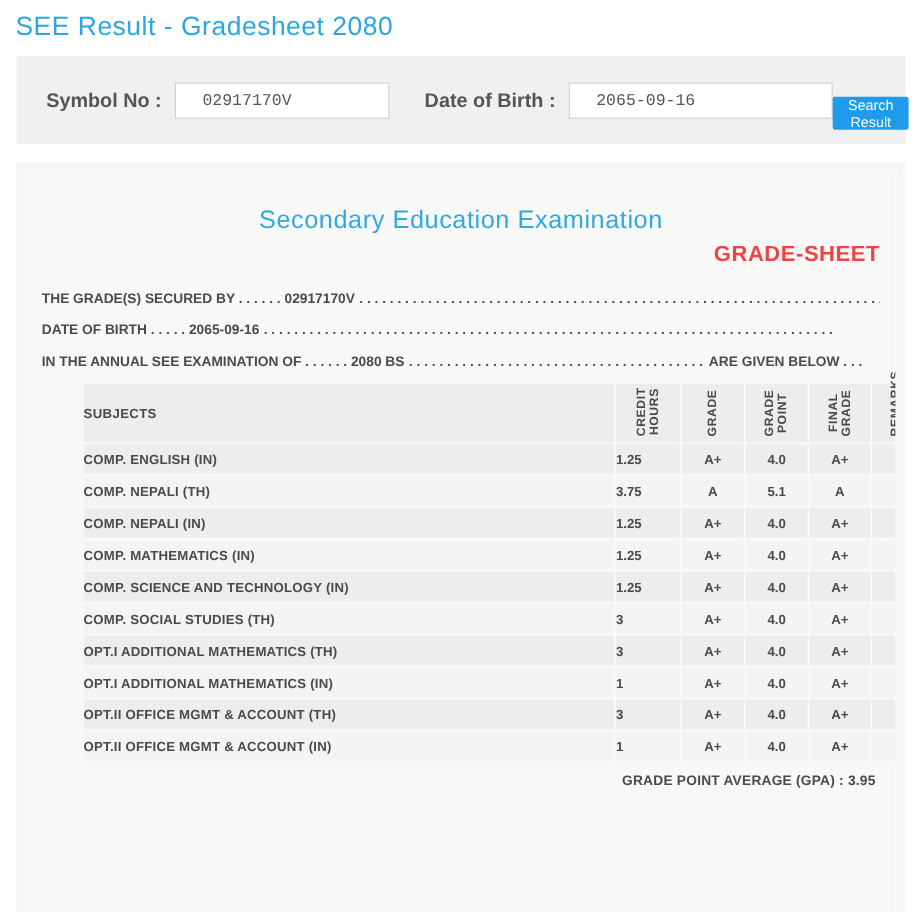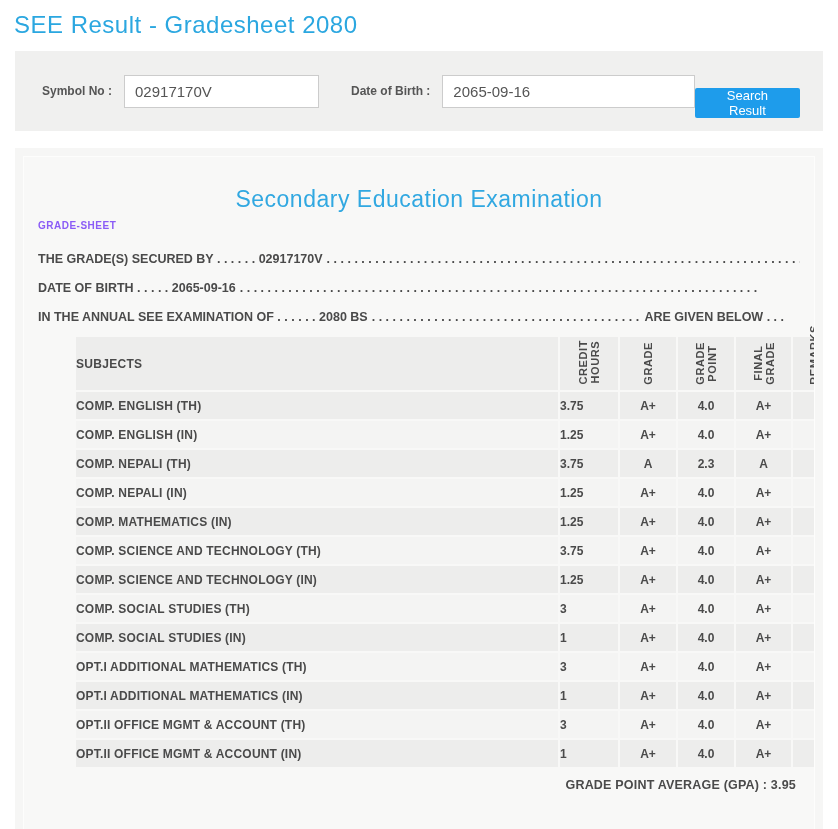--- a/index.html
+++ b/index.html
@@ -20,36 +20,36 @@
   }
   
   .search-bar {
     margin: 0 15px;
     background: #f0f0ef;
     padding: 13px 12px;
     display: flex;
     align-items: center;
   }
   .search-bar label {
-    font-size: 12px;
+    font-size: 18px;
     font-weight: bold;
     color: #555555;
     white-space: nowrap;
   }
   .lbl-symbol { margin-left: 15px; }
   .lbl-dob { margin-left: 32px; }
   .search-bar input {
     height: 33px;
     margin-left: 12px;
     border: 1px solid #cccccc;
     background: #ffffff;
     color: #555555;
     font-size: 15px;
-    font-family: Liberation Sans, sans-serif;
-    padding: 0 10px;
+    font-family: Liberation Mono, monospace;
+    padding: 0 24px;
     outline: none;
   }
   .input-symbol { width: 195px; }
   .input-dob { width: 266px; }
   .search-btn {
     margin-left: auto;
     margin-right: 11px;
     height: 30px;
     padding: 0 14px;
     background: #1e9ceb;
@@ -77,24 +77,24 @@
   }
   .sheet-title {
     margin-top: 29px;
     text-align: center;
     font-size: 23px;
     color: #31a8e1;
     letter-spacing: 0.5px;
   }
   .sheet-subtitle {
     margin-top: 7px;
-    text-align: left;
-    font-size: 10px;
-    font-weight: bold;
-    color: #8b5cf6;
+    text-align: right;
+    font-size: 20px;
+    font-weight: bold;
+    color: #ef4444;
     letter-spacing: 0.5px;
   }
   
   .info-lines { margin-top: 21px; }
   .info-line {
     display: flex;
     align-items: baseline;
     font-size: 12.5px;
     font-weight: bold;
     color: #4a4a4a;
@@ -231,86 +231,62 @@
             <span class="vert-label">FINAL
 GRADE</span>
           </th>
           <th class="vert">
             <span class="vert-label">REMARKS</span>
           </th>
         </tr>
       </thead>
       <tbody>
           <tr>
-            <td class="td-subject">COMP. ENGLISH (TH)</td>
-            <td class="td-credit">3.75</td>
-            <td class="td-grade">A+</td>
-            <td class="td-point">4.0</td>
-            <td class="td-final">A+</td>
-            <td class="td-remarks"></td>
-          </tr>
-          <tr>
             <td class="td-subject">COMP. ENGLISH (IN)</td>
             <td class="td-credit">1.25</td>
             <td class="td-grade">A+</td>
             <td class="td-point">4.0</td>
             <td class="td-final">A+</td>
             <td class="td-remarks"></td>
           </tr>
           <tr>
             <td class="td-subject">COMP. NEPALI (TH)</td>
             <td class="td-credit">3.75</td>
             <td class="td-grade">A</td>
-            <td class="td-point">2.3</td>
+            <td class="td-point">5.1</td>
             <td class="td-final">A</td>
             <td class="td-remarks"></td>
           </tr>
           <tr>
             <td class="td-subject">COMP. NEPALI (IN)</td>
             <td class="td-credit">1.25</td>
             <td class="td-grade">A+</td>
             <td class="td-point">4.0</td>
             <td class="td-final">A+</td>
             <td class="td-remarks"></td>
           </tr>
           <tr>
             <td class="td-subject">COMP. MATHEMATICS (IN)</td>
             <td class="td-credit">1.25</td>
             <td class="td-grade">A+</td>
             <td class="td-point">4.0</td>
             <td class="td-final">A+</td>
             <td class="td-remarks"></td>
           </tr>
           <tr>
-            <td class="td-subject">COMP. SCIENCE AND TECHNOLOGY (TH)</td>
-            <td class="td-credit">3.75</td>
-            <td class="td-grade">A+</td>
-            <td class="td-point">4.0</td>
-            <td class="td-final">A+</td>
-            <td class="td-remarks"></td>
-          </tr>
-          <tr>
             <td class="td-subject">COMP. SCIENCE AND TECHNOLOGY (IN)</td>
             <td class="td-credit">1.25</td>
             <td class="td-grade">A+</td>
             <td class="td-point">4.0</td>
             <td class="td-final">A+</td>
             <td class="td-remarks"></td>
           </tr>
           <tr>
             <td class="td-subject">COMP. SOCIAL STUDIES (TH)</td>
             <td class="td-credit">3</td>
-            <td class="td-grade">A+</td>
-            <td class="td-point">4.0</td>
-            <td class="td-final">A+</td>
-            <td class="td-remarks"></td>
-          </tr>
-          <tr>
-            <td class="td-subject">COMP. SOCIAL STUDIES (IN)</td>
-            <td class="td-credit">1</td>
             <td class="td-grade">A+</td>
             <td class="td-point">4.0</td>
             <td class="td-final">A+</td>
             <td class="td-remarks"></td>
           </tr>
           <tr>
             <td class="td-subject">OPT.I ADDITIONAL MATHEMATICS (TH)</td>
             <td class="td-credit">3</td>
             <td class="td-grade">A+</td>
             <td class="td-point">4.0</td>

